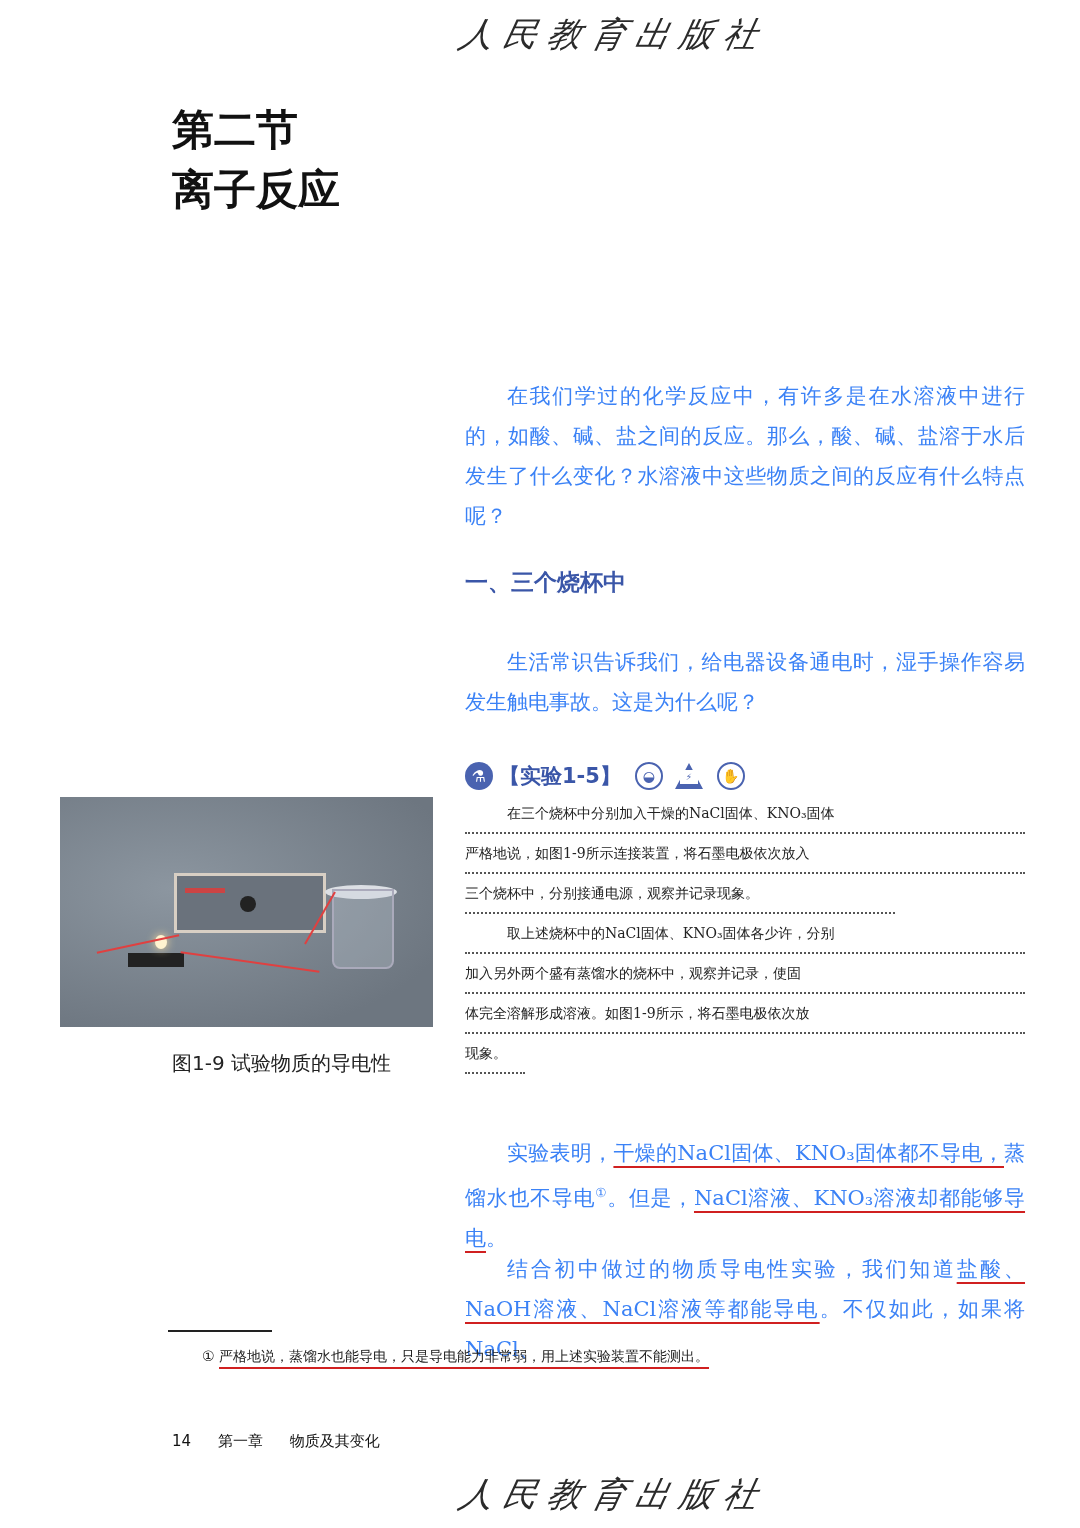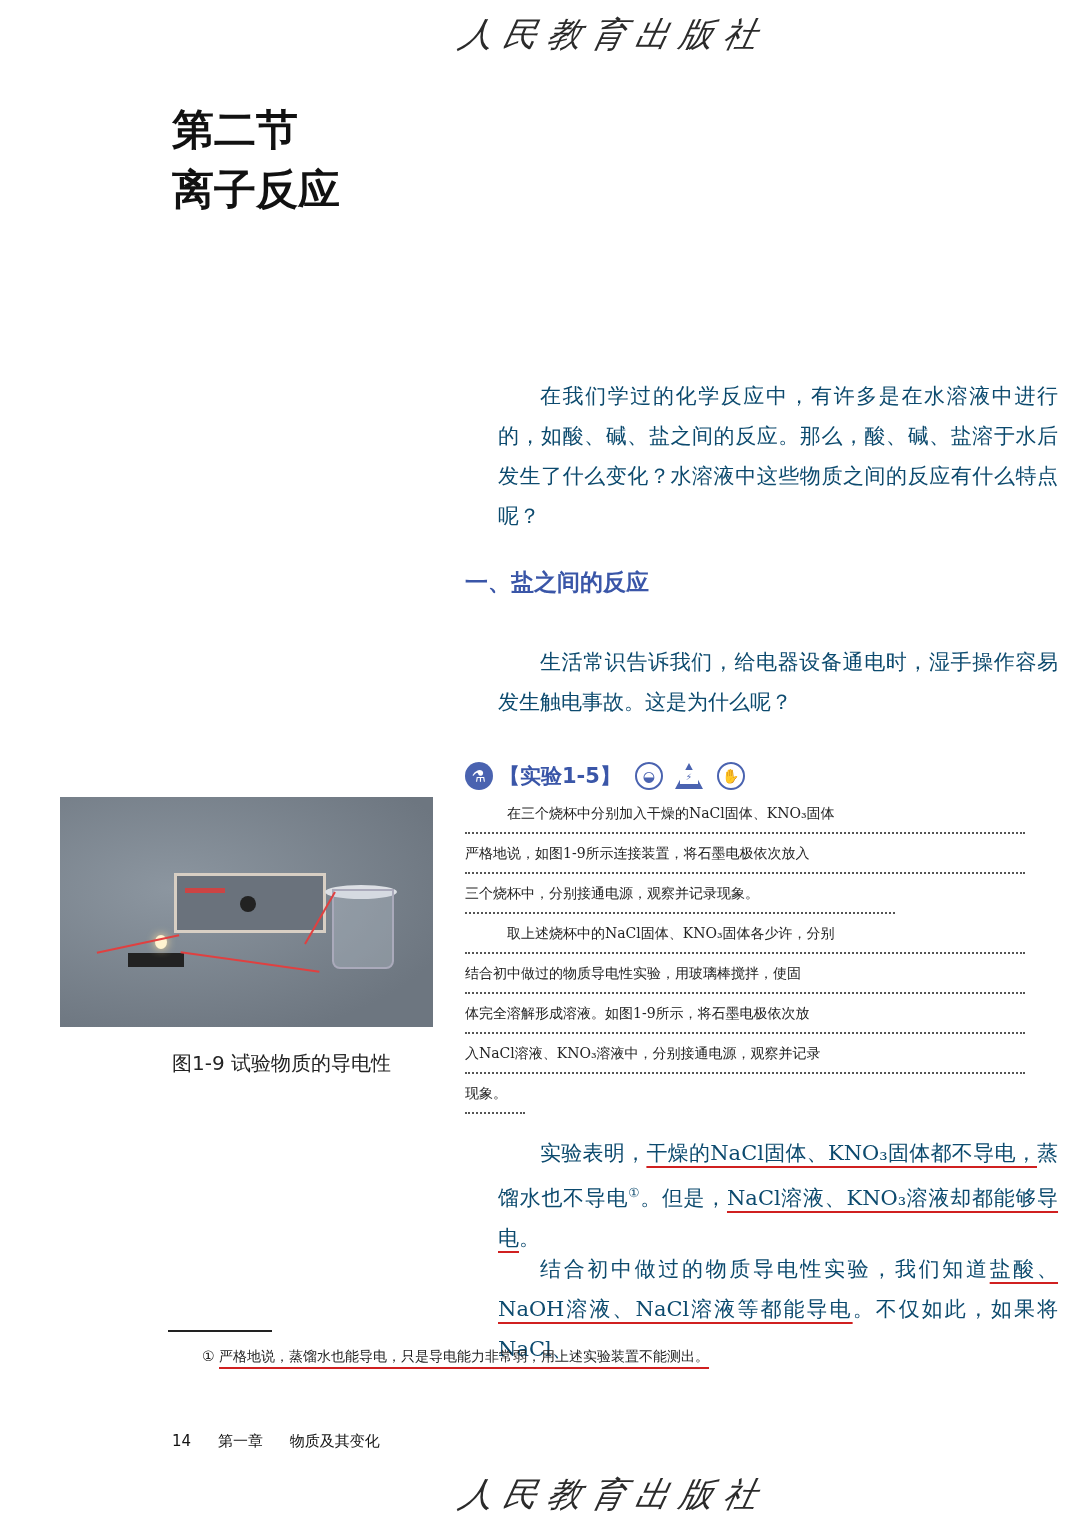--- a/index.html
+++ b/index.html
@@ -13,21 +13,21 @@
     color: #2b2b2b; transform: skewX(-12deg); white-space: nowrap;
   }
   .logo-top { top: 12px; }
   .logo-bottom { top: 1472px; }
   .title {
     position: absolute; left: 172px; top: 100px;
     font-family: "DejaVu Sans", sans-serif; font-weight: bold; font-size: 42px; line-height: 60px; color: #111;
   }
   .para {
     position: absolute; left: 465px; width: 560px;
-    font-size: 21px; line-height: 40px; text-align: justify; color: #0c4a6e; margin-left: 33px;
+    font-size: 21px; line-height: 40px; text-align: justify; color: #3b82f6;
   }
   .indent { text-indent: 42px; }
   .section-head {
     position: absolute; left: 465px; top: 567px;
     font-family: "DejaVu Sans", sans-serif; font-weight: bold; font-size: 23px; color: #3a56a8;
   }
   .exp-head {
     position: absolute; left: 465px; top: 762px; display: flex; align-items: center; gap: 6px;
     font-family: "DejaVu Sans", sans-serif; font-weight: bold; font-size: 21px; color: #3a56a8;
   }
@@ -70,42 +70,41 @@
 
 <div class="logo logo-top">人民教育出版社</div>
 
 <div class="title">
   <div>第二节</div>
   <div>离子反应</div>
 </div>
 
 <div class="para indent" style="top:376px;">在我们学过的化学反应中，有许多是在水溶液中进行的，如酸、碱、盐之间的反应。那么，酸、碱、盐溶于水后发生了什么变化？水溶液中这些物质之间的反应有什么特点呢？</div>
 
-<div class="section-head">一、盐之间的反应</div>
+<div class="section-head">一、三个烧杯中</div>
 
 <div class="para indent" style="top:642px;">生活常识告诉我们，给电器设备通电时，湿手操作容易发生触电事故。这是为什么呢？</div>
 
 <div class="exp-head">
   <span class="icon-circle flask">⚗</span>
   <span>【实验1-5】</span>
   <span class="icon-circle safety">◒</span>
   <span class="safety-tri">
       <span>⚡</span>
     </span>
   <span class="icon-circle safety">✋</span>
 </div>
 
 <div class="exp-text" style="top:794px;">
   <span class="exp-line" style="text-indent:42px;">在三个烧杯中分别加入干燥的NaCl固体、KNO₃固体</span>
   <span class="exp-line">严格地说，如图1-9所示连接装置，将石墨电极依次放入</span>
   <span class="exp-line" style="width:430px;">三个烧杯中，分别接通电源，观察并记录现象。</span>
   <span class="exp-line" style="text-indent:42px;">取上述烧杯中的NaCl固体、KNO₃固体各少许，分别</span>
-  <span class="exp-line">结合初中做过的物质导电性实验，用玻璃棒搅拌，使固</span>
+  <span class="exp-line">加入另外两个盛有蒸馏水的烧杯中，观察并记录，使固</span>
   <span class="exp-line">体完全溶解形成溶液。如图1-9所示，将石墨电极依次放</span>
-  <span class="exp-line">入NaCl溶液、KNO₃溶液中，分别接通电源，观察并记录</span>
   <span class="exp-line" style="width:60px;">现象。</span>
 </div>
 
 <div class="figure">
   <div class="fig-box">
     <div class="fig-label"></div>
     <div class="fig-knob"></div>
   </div>
   <div class="fig-lid"></div>
   <div class="fig-beaker"></div>

